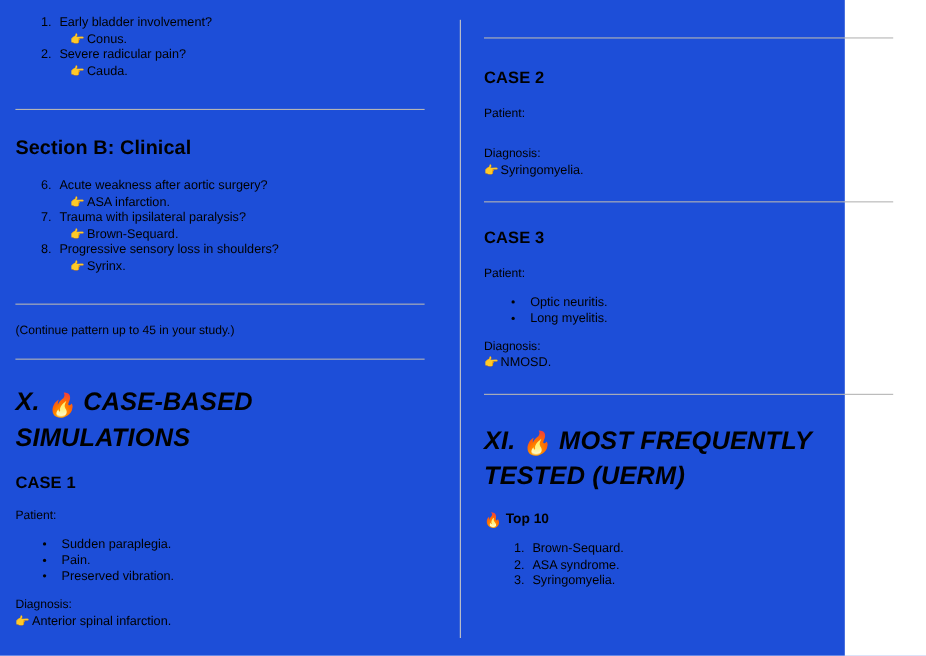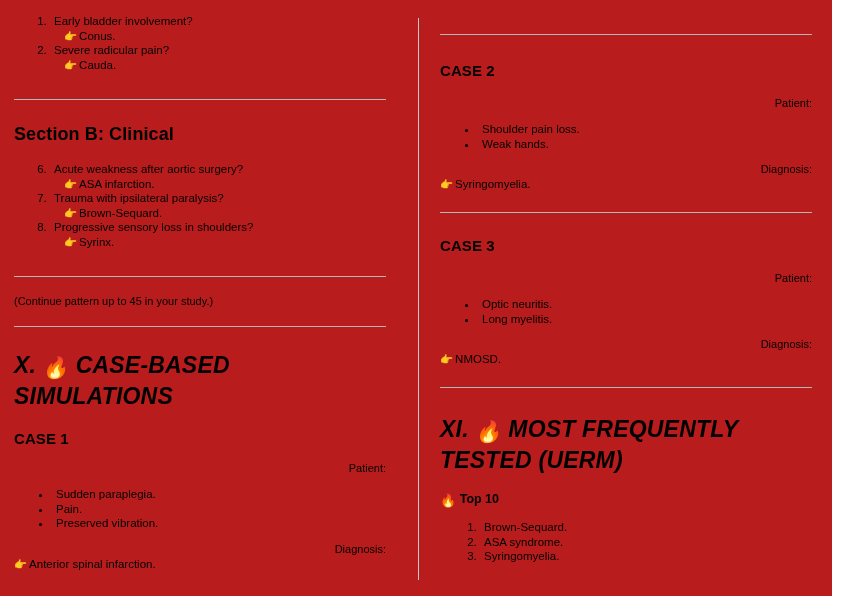--- a/index.html
+++ b/index.html
@@ -10,23 +10,23 @@
   }
   body {
     width: 842px;
     height: 596px;
     font-family: "Liberation Sans", sans-serif;
     color: #000000;
     overflow: hidden;
   }
   .page {
     position: relative;
-    width: 832px;
+    width: 768px;
     height: 596px;
-    background: #b91c1c;
+    background: #1d4ed8;
     box-sizing: border-box;
   }
   .column-divider {
     position: absolute;
     left: 418px;
     top: 18px;
     width: 1px;
     height: 562px;
     background: #c8c8c8;
   }
@@ -106,21 +106,20 @@
     font-size: 15px;
     font-weight: bold;
     margin: 0;
     letter-spacing: 0.1px;
   }
 
   .label-line {
     font-size: 11px;
     line-height: 15px;
     margin: 0;
-    text-align: right;
   }
 
   ul.sym-list {
     list-style-type: disc;
     margin: 0;
     padding-left: 38px;
     font-size: 11.5px;
     line-height: 14.5px;
   }
   ul.sym-list > li { padding-left: 4px; }
@@ -239,24 +238,20 @@
     <div class="sp-27"></div>
 
     <h3 class="case-heading">CASE 2</h3>
 
     <div class="sp-17"></div>
 
     <p class="label-line">Patient:</p>
 
     <div class="sp-11"></div>
 
-    <ul class="sym-list">
-      <li>Shoulder pain loss.</li>
-      <li>Weak hands.</li>
-    </ul>
 
     <div class="sp-11"></div>
 
     <p class="label-line">Diagnosis:</p>
     <p class="dx-line"><span class="hand-emoji">👉</span><span>Syringomyelia.</span></p>
 
     <div class="sp-20"></div>
     <hr class="rule">
     <div class="sp-24"></div>
 

